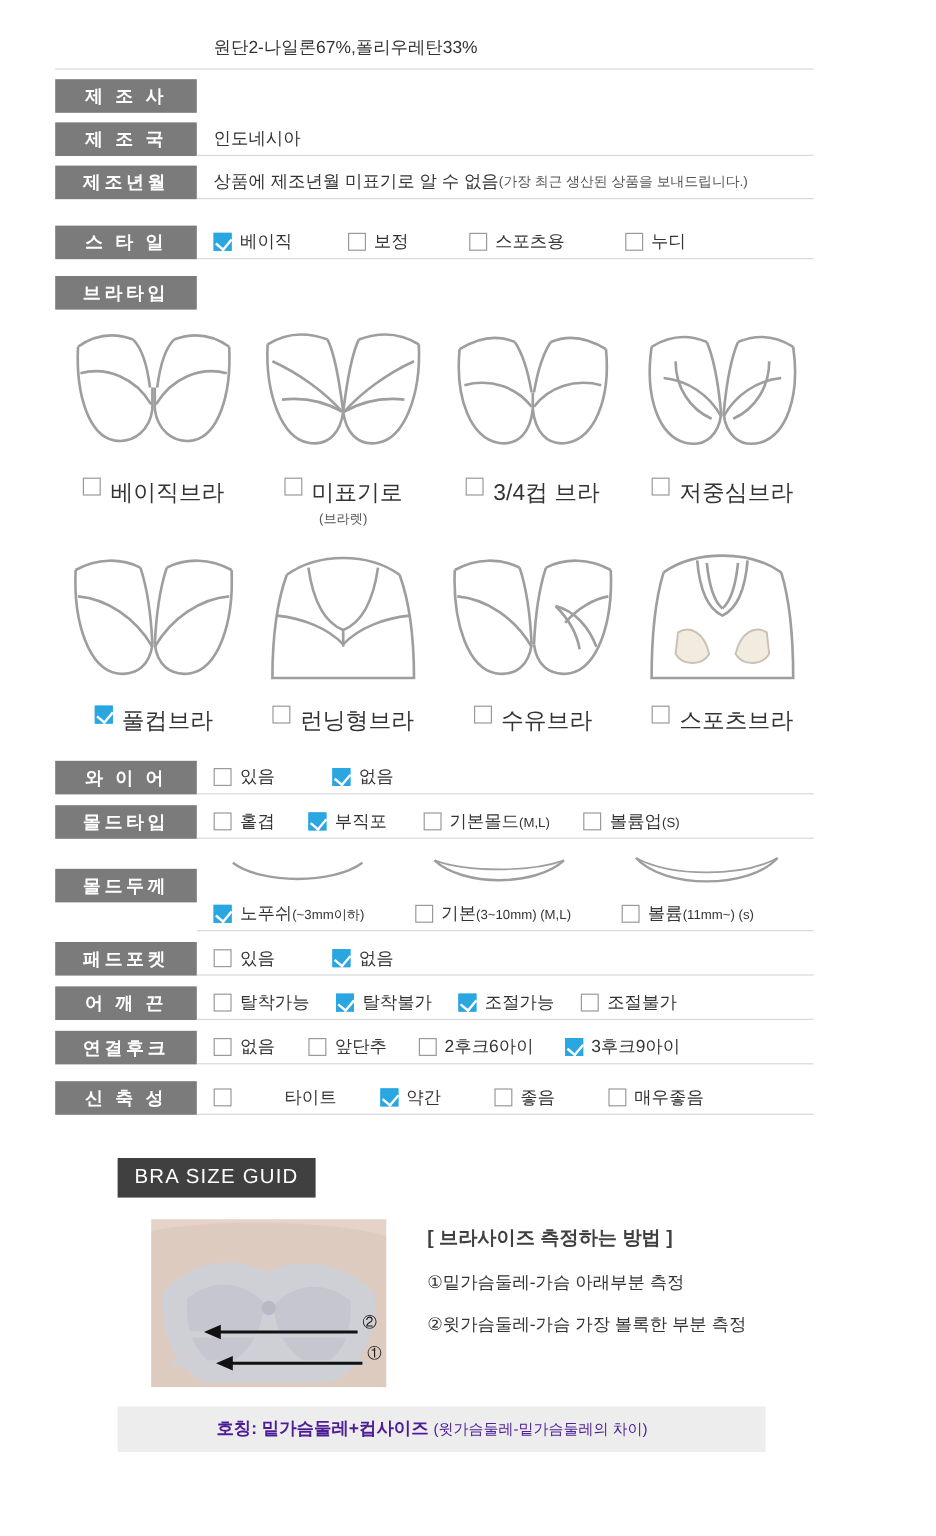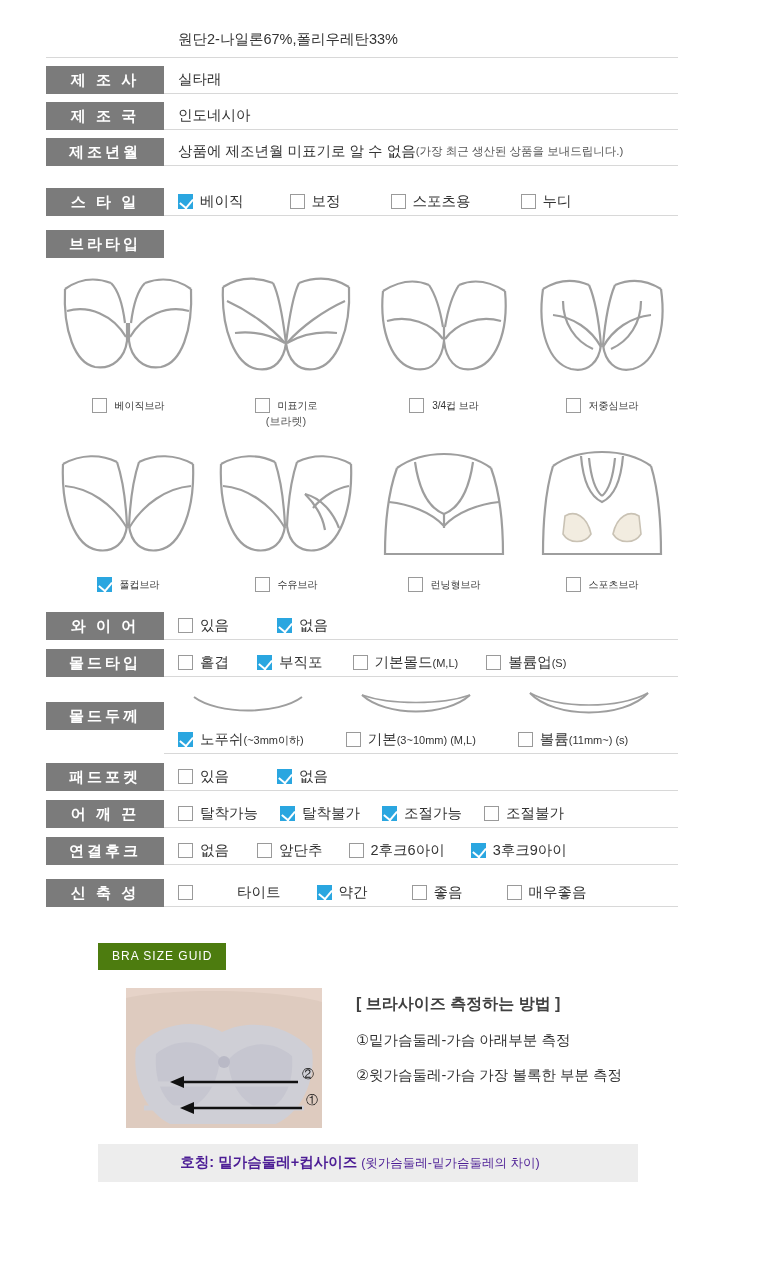--- a/index.html
+++ b/index.html
@@ -53,31 +53,31 @@
 
   
   .toprow{display:flex;align-items:flex-start;}
   .toptxt{padding-left:14px;font-size:14.5px;}
 
   
   .bratype-head{margin-top:14px;}
   .bragrid{display:flex;margin-top:6px;}
   .bracell{width:152px;margin-left:6px;text-align:center;}
   .braart{height:125px;display:flex;align-items:flex-end;justify-content:center;}
-  .bralabel{display:flex;align-items:center;justify-content:center;margin-top:9px;font-size:10px;}
+  .bralabel{display:flex;align-items:flex-start;justify-content:center;margin-top:9px;font-size:19px;}
   .bralabel .t{margin-left:8px;}
   .brasub{font-size:11px;color:#555;margin-top:1px;}
 
   
   .moldart{flex:1;display:flex;align-items:center;justify-content:space-around;height:40px;}
 
   
   .sizeguide-title{
-    display:inline-block;background:#4d7c0f;color:#fff;
-    font-size:12px;letter-spacing:1px;padding:6px 14px 7px 14px;
+    display:inline-block;background:#404040;color:#fff;
+    font-size:17px;letter-spacing:1px;padding:6px 14px 7px 14px;
   }
 
   
   .sg{display:flex;margin-top:18px;}
   .sgphoto{
     width:196px;height:140px;margin-left:28px;
     background:#eceaea;position:relative;overflow:hidden;border:0;
   }
   .sgtext{margin-left:34px;padding-top:6px;}
   .sgtext h4{margin:0 0 16px 0;font-size:16px;font-weight:bold;color:#404040;}
@@ -102,21 +102,20 @@
       <div style="width:118px;min-width:118px;"></div>
       <div class="toptxt">원단2-나일론67%,폴리우레탄33%</div>
     </div>
     <div class="hairline" style="margin-top:8px;"></div>
   </div>
 
   <div class="wrap">
 
     <div class="row" style="margin-top:8px;">
       <div class="label">제 조 사</div>
-      <div class="val underline">실타래</div>
     </div>
 
     <div class="row" style="margin-top:8px;">
       <div class="label">제 조 국</div>
       <div class="val underline">인도네시아</div>
     </div>
 
     <div class="row" style="margin-top:8px;">
       <div class="label">제조년월</div>
       <div class="val underline">
@@ -264,54 +263,54 @@
         <div class="bralabel">
           <span class="cb on"></span>
           <span class="t">풀컵브라</span>
         </div>
       </div>
 
       <div class="bracell">
         <div class="braart">
           <svg width="146" height="118" viewBox="0 0 146 118">
             <g fill="none" stroke="#9e9e9e" stroke-width="2.2">
+              <path d="M26 18 C18 40 14 70 14 104 L132 104 C132 70 128 40 120 18"></path>
+              <path d="M26 18 C40 8 56 4 73 4 C90 4 106 8 120 18"></path>
+              <path d="M44 12 C48 40 58 58 73 64 C88 58 98 40 102 12"></path>
+              <path d="M18 52 C38 54 60 62 73 76 C86 62 108 54 128 52"></path>
+              <path d="M73 64 L73 78"></path>
+            </g>
+          </svg>
+        </div>
+        <div class="bralabel">
+          <span class="cb"></span>
+          <span class="t">런닝형브라</span>
+        </div>
+      </div>
+
+      <div class="bracell">
+        <div class="braart">
+          <svg width="146" height="118" viewBox="0 0 146 118">
+            <g fill="none" stroke="#9e9e9e" stroke-width="2.2">
               <path d="M8 14 C6 60 20 96 42 100 C60 103 70 92 72 76"></path>
               <path d="M138 14 C140 60 126 96 104 100 C86 103 76 92 74 76"></path>
               <path d="M8 14 C26 4 46 4 62 12"></path>
               <path d="M138 14 C120 4 100 4 84 12"></path>
               <path d="M62 12 C68 30 71 54 72 76"></path>
               <path d="M84 12 C78 30 75 54 74 76"></path>
               <path d="M10 36 C34 38 58 54 72 78"></path>
               <path d="M92 44 C108 48 120 62 126 78"></path>
               <path d="M92 44 C104 56 110 68 112 80"></path>
               <path d="M136 36 C124 38 110 46 100 58"></path>
             </g>
           </svg>
         </div>
         <div class="bralabel">
           <span class="cb"></span>
           <span class="t">수유브라</span>
-        </div>
-      </div>
-
-      <div class="bracell">
-        <div class="braart">
-          <svg width="146" height="118" viewBox="0 0 146 118">
-            <g fill="none" stroke="#9e9e9e" stroke-width="2.2">
-              <path d="M26 18 C18 40 14 70 14 104 L132 104 C132 70 128 40 120 18"></path>
-              <path d="M26 18 C40 8 56 4 73 4 C90 4 106 8 120 18"></path>
-              <path d="M44 12 C48 40 58 58 73 64 C88 58 98 40 102 12"></path>
-              <path d="M18 52 C38 54 60 62 73 76 C86 62 108 54 128 52"></path>
-              <path d="M73 64 L73 78"></path>
-            </g>
-          </svg>
-        </div>
-        <div class="bralabel">
-          <span class="cb"></span>
-          <span class="t">런닝형브라</span>
         </div>
       </div>
 
       <div class="bracell">
         <div class="braart">
           <svg width="146" height="118" viewBox="0 0 146 118">
             <g fill="none" stroke="#9e9e9e" stroke-width="2.2">
               <path d="M24 16 C16 42 14 72 14 104 L132 104 C132 72 130 42 122 16"></path>
               <path d="M24 16 C38 6 56 2 73 2 C90 2 108 6 122 16"></path>
               <path d="M52 6 C54 30 60 46 73 52 C86 46 92 30 94 6"></path>

